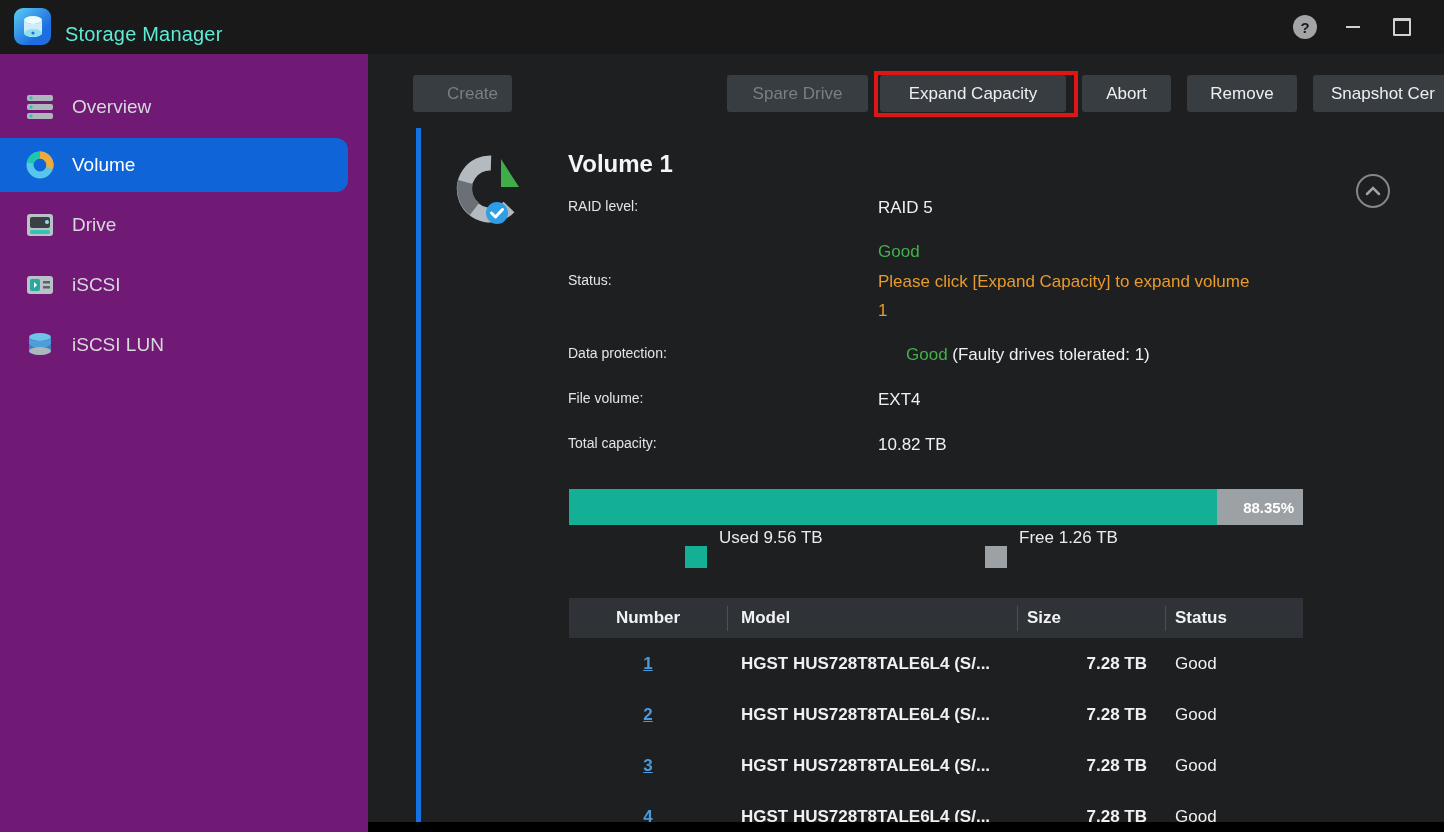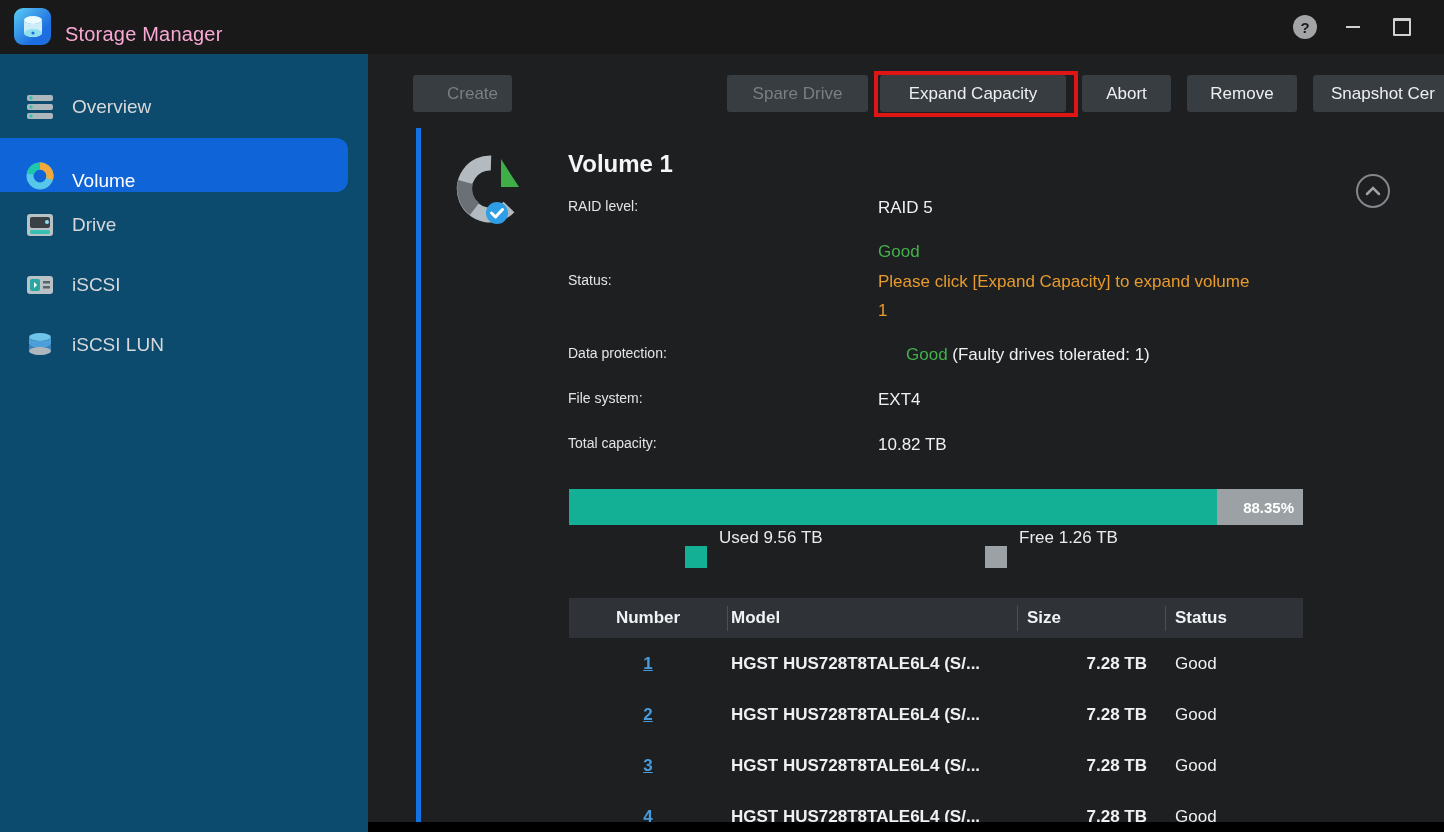--- a/index.html
+++ b/index.html
@@ -7,38 +7,38 @@
   body { font-family:"Liberation Sans", sans-serif; }
   #root { position:relative; width:1444px; height:832px; background:#1d1f21; overflow:hidden; }
   .abs { position:absolute; }
 
   
   .titlebar { left:0; top:0; width:1444px; height:54px; background:#191919; }
   .app-icon { left:14px; top:8px; width:37px; height:37px; border-radius:9px;
     background:linear-gradient(135deg,#5bcdf4 0%,#1d6ee0 70%);
     display:flex; align-items:center; justify-content:center; }
   .app-title { left:65px; top:0; height:68px; display:flex; align-items:center;
-    color:#f9a8d4; font-size:20px; letter-spacing:.2px; }
+    color:#5eead4; font-size:20px; letter-spacing:.2px; }
   .help-icon { left:1293px; top:15px; width:24px; height:24px; border-radius:50%;
     background:#a2a4a6; color:#1b1b1b; display:flex; align-items:center; justify-content:center;
     font-size:15px; font-weight:bold; cursor:pointer; }
   .help-icon::before { content:"?"; }
   .min-btn { left:1340px; top:14px; width:26px; height:26px; display:flex; align-items:center;
     justify-content:center; cursor:pointer; }
   .min-btn::before { content:""; width:14px; height:2px; background:#cfd1d3; }
   .restore-btn { left:1389px; top:14px; width:26px; height:26px; display:flex; align-items:center;
     justify-content:center; cursor:pointer; }
   .restore-btn::before { content:""; width:14px; height:13px; border:2px solid #cfd1d3;
     border-top-width:3px; border-radius:1px; }
   .close-btn { left:1437px; top:14px; width:26px; height:26px; display:flex; align-items:center;
     justify-content:center; cursor:pointer; color:#cfd1d3; font-size:17px; }
   .close-btn::before { content:"\2715"; }
 
   
-  .sidebar { left:0; top:54px; width:368px; height:778px; background:#0c4a6e; }
+  .sidebar { left:0; top:54px; width:368px; height:778px; background:#701a75; }
   .side-item { position:absolute; left:0; width:348px; height:54px; display:flex;
     align-items:center; padding-left:24px; color:#d6d8da; font-size:19px; cursor:pointer; }
   .side-item .icn { width:32px; height:32px; display:flex; align-items:center; justify-content:center;
     margin-right:16px; flex:0 0 32px; }
   .side-item.selected { background:#0f64d8; border-radius:0 12px 12px 0; color:#ffffff; }
 
   
   .tb { position:absolute; top:75px; height:37px; background:#383d42; border:none; border-radius:3px;
     color:#edeff1; font-size:17px; display:flex; align-items:center; justify-content:center; gap:12px;
     font-family:inherit; cursor:pointer; }
@@ -66,21 +66,21 @@
     color:#ffffff; font-weight:bold; font-size:15px; }
   .legend-swatch { position:absolute; top:546px; width:22px; height:22px; }
   .legend-text { position:absolute; top:528px; color:#e9ebed; font-size:17px; }
 
   
   .dtable { left:569px; top:598px; width:734px; }
   .thead { height:40px; background:#2f3338; display:flex; align-items:center; font-weight:bold;
     color:#f0f2f4; font-size:17px; position:relative; }
   .hsep { position:absolute; top:8px; width:1px; height:25px; background:#4c5054; }
   .col-number { width:158px; text-align:center; }
-  .col-model { width:290px; padding-left:4px; }
+  .col-model { width:290px; padding-left:14px; }
   .col-size { width:148px; padding-left:10px; }
   .col-status { width:138px; padding-left:10px; }
   .trow { height:51px; display:flex; align-items:center; color:#eef0f2; font-size:17px; }
   .trow .num-link { color:#4a9bdc; text-decoration:underline; font-weight:bold; cursor:pointer; }
   .trow .col-model { font-weight:bold; }
   .trow .col-size { text-align:right; padding-left:0; padding-right:18px; font-weight:bold; }
   .bottom-strip { left:368px; top:822px; width:1076px; height:10px; background:#000; z-index:40; }
 </style>
 </head>
 <body>
@@ -112,21 +112,21 @@
           <rect x="1" y="10" width="26" height="6" rx="2" fill="#aeb8bc"></rect>
           <rect x="1" y="19" width="26" height="6" rx="2" fill="#aeb8bc"></rect>
           <circle cx="5" cy="4" r="1.7" fill="#35c0b1"></circle>
           <circle cx="5" cy="13" r="1.7" fill="#35c0b1"></circle>
           <circle cx="5" cy="22" r="1.7" fill="#35c0b1"></circle>
         </svg>
       </span>
       <span>Overview</span>
     </div>
 
-    <div class="side-item selected" style="top:84px;align-items:flex-end;">
+    <div class="side-item selected" style="top:84px;">
       <span class="icn">
         <svg width="30" height="30" viewBox="0 0 30 30">
           <circle cx="15" cy="15" r="10" fill="none" stroke="#56c7e8" stroke-width="7"></circle>
           <path d="M15 5 a10 10 0 0 1 9.5 13" fill="none" stroke="#f2a93b" stroke-width="7"></path>
           <path d="M15 5 a10 10 0 0 0 -9.8 8" fill="none" stroke="#1ec7a9" stroke-width="7"></path>
         </svg>
       </span>
       <span>Volume</span>
     </div>
 
@@ -208,21 +208,21 @@
   <div class="fvalue" style="top:198px;">RAID 5</div>
 
   <div class="fvalue green" style="top:242px;">Good</div>
   <div class="flabel" style="top:272px;">Status:</div>
   <div class="fvalue orange" style="top:272px; width:430px;">Please click [Expand Capacity] to expand volume</div>
   <div class="fvalue orange" style="top:301px;">1</div>
 
   <div class="flabel" style="top:345px;">Data protection:</div>
   <div class="fvalue" style="top:345px;margin-left:28px;"><span class="green">Good</span><span> (Faulty drives tolerated: 1)</span></div>
 
-  <div class="flabel" style="top:390px;">File system:</div>
+  <div class="flabel" style="top:390px;">File volume:</div>
   <div class="fvalue" style="top:390px;">EXT4</div>
 
   <div class="flabel" style="top:435px;">Total capacity:</div>
   <div class="fvalue" style="top:435px;">10.82 TB</div>
 
   <div class="abs bar">
     <div class="bar-fill" style="width: 88.35%;"></div>
     <div class="bar-label">88.35%</div>
   </div>
 

